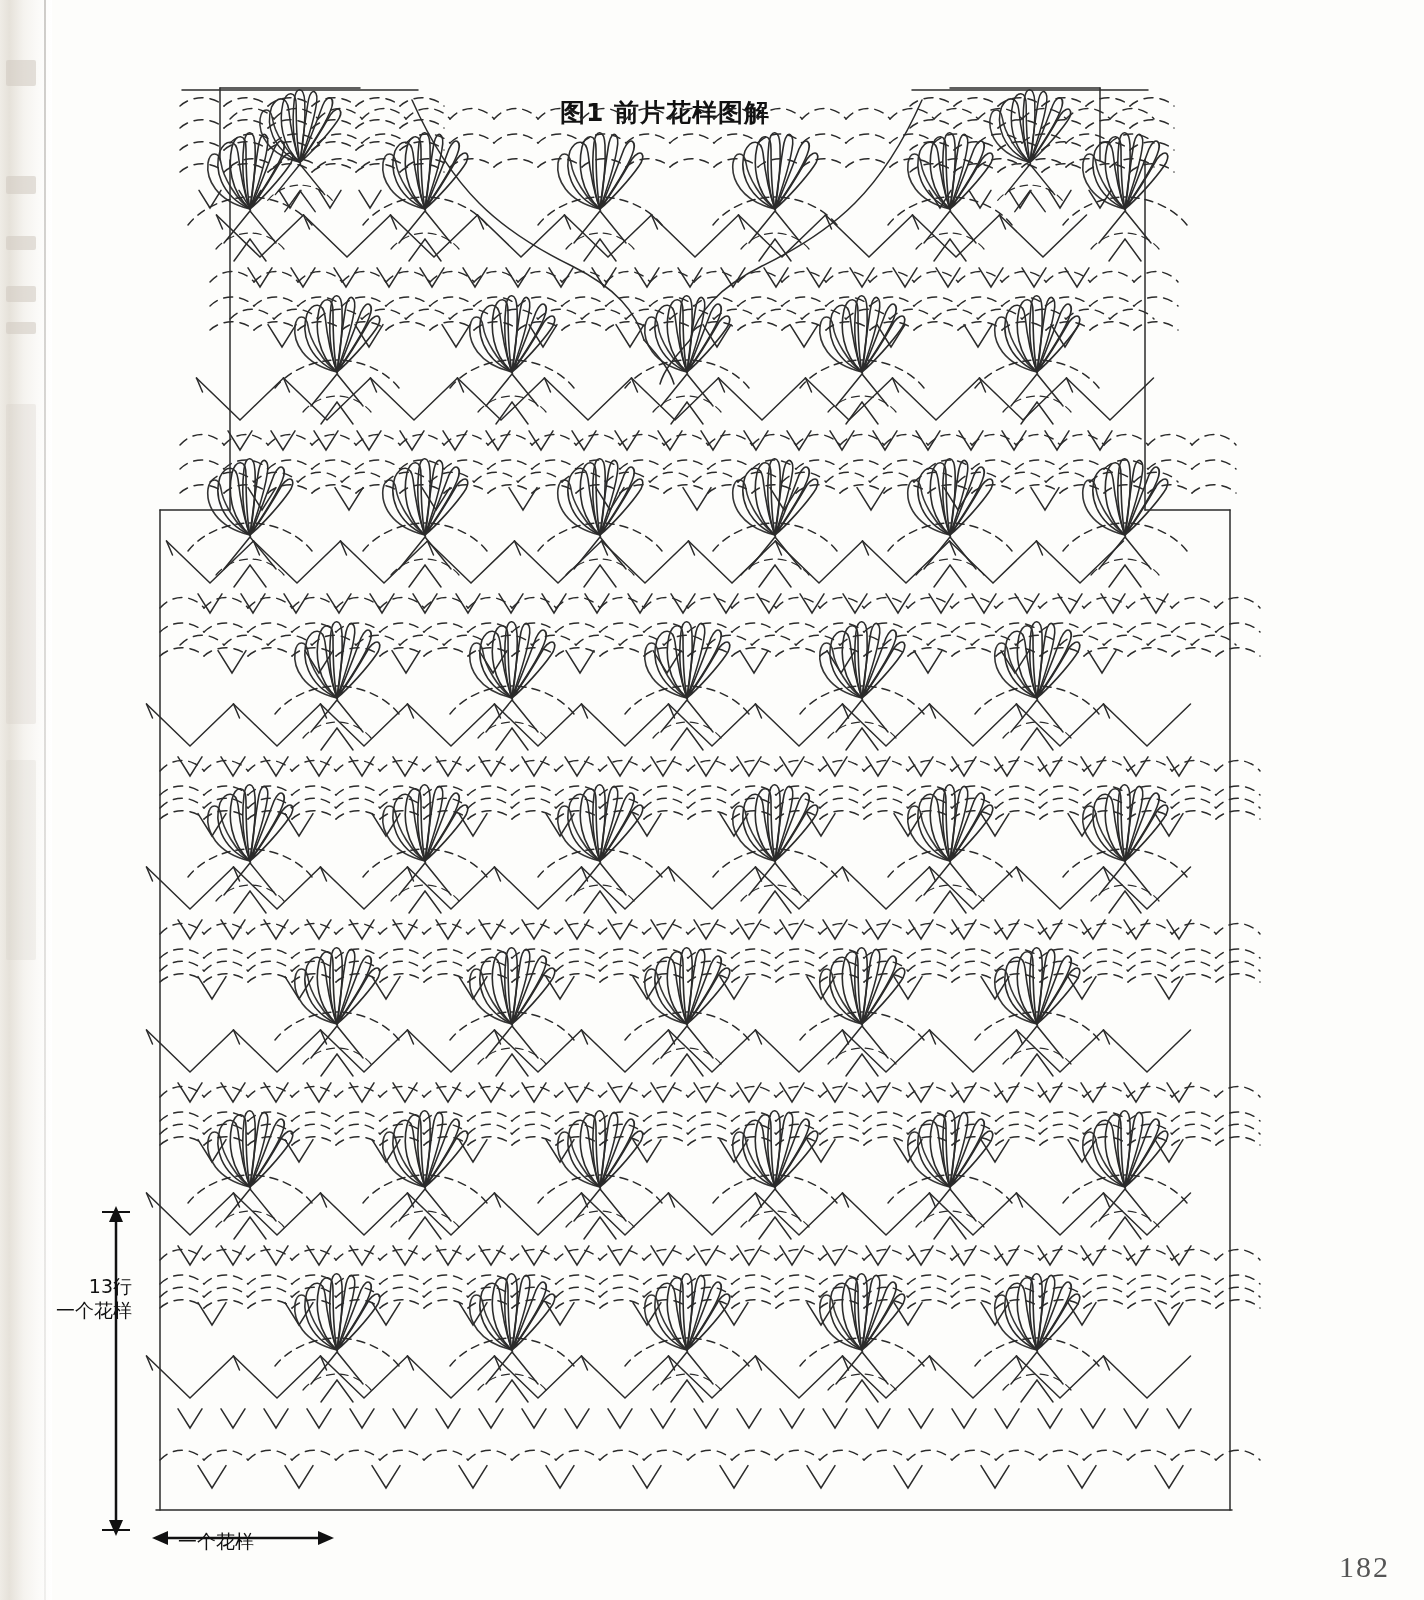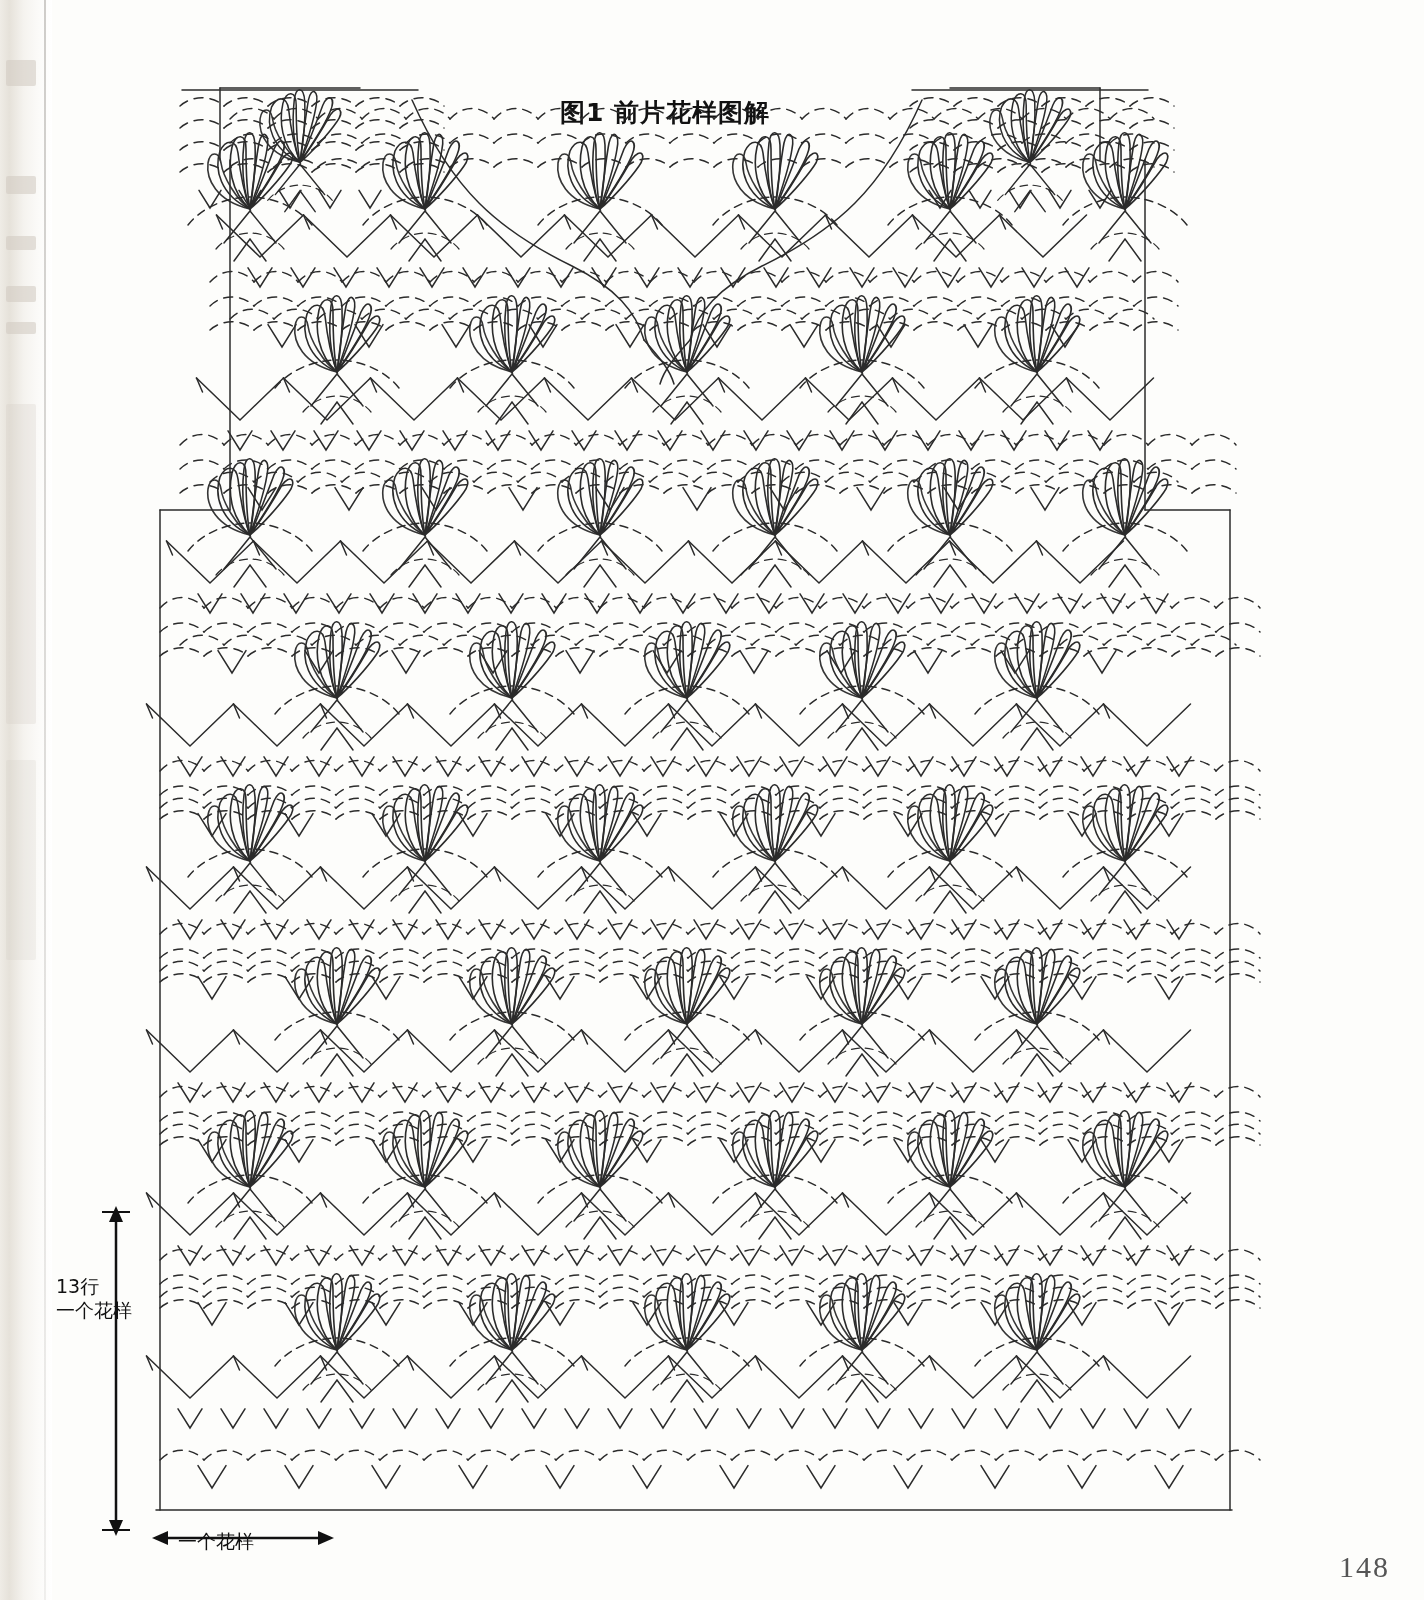--- a/index.html
+++ b/index.html
@@ -40,21 +40,21 @@
   svg{display:block;}
   .stitch{stroke:#2b2b2b;fill:none;stroke-width:1.5;stroke-linecap:round;}
   .thin{stroke-width:1.2;}
   .fanblade{stroke:#2b2b2b;fill:none;stroke-width:1.6;}
   
   .anno-label{
     position:absolute;
     font-family:"DejaVu Sans", sans-serif;
     font-size:19px;color:#111;line-height:1.25;white-space:nowrap;
   }
-  #rep-v-label{left:56px;top:1275px;text-align:left;}
+  #rep-v-label{left:56px;top:1275px;text-align:right;}
   #rep-h-label{left:178px;top:1530px;}
 </style>
 </head>
 <body>
 
 <div id="gutter">
   <div class="smudge" style="top:60px;height:26px;"></div>
   <div class="smudge" style="top:176px;height:18px;"></div>
   <div class="smudge" style="top:236px;height:14px;"></div>
   <div class="smudge" style="top:286px;height:16px;"></div>
@@ -1572,13 +1572,13 @@
   </svg>
 </div>
 
 <div class="anno-label" id="rep-v-label">
   <div>13行</div>
   <div>一个花样</div>
 </div>
 
 <div class="anno-label" id="rep-h-label">一个花样</div>
 
-<div id="page-num">148</div>
+<div id="page-num">182</div>
 
 </body></html>

